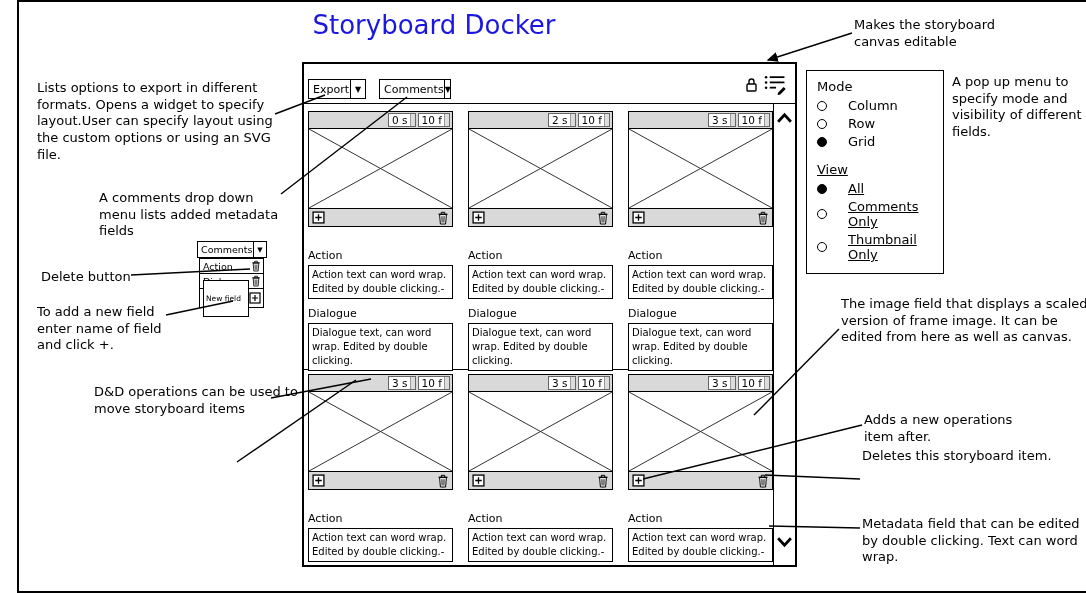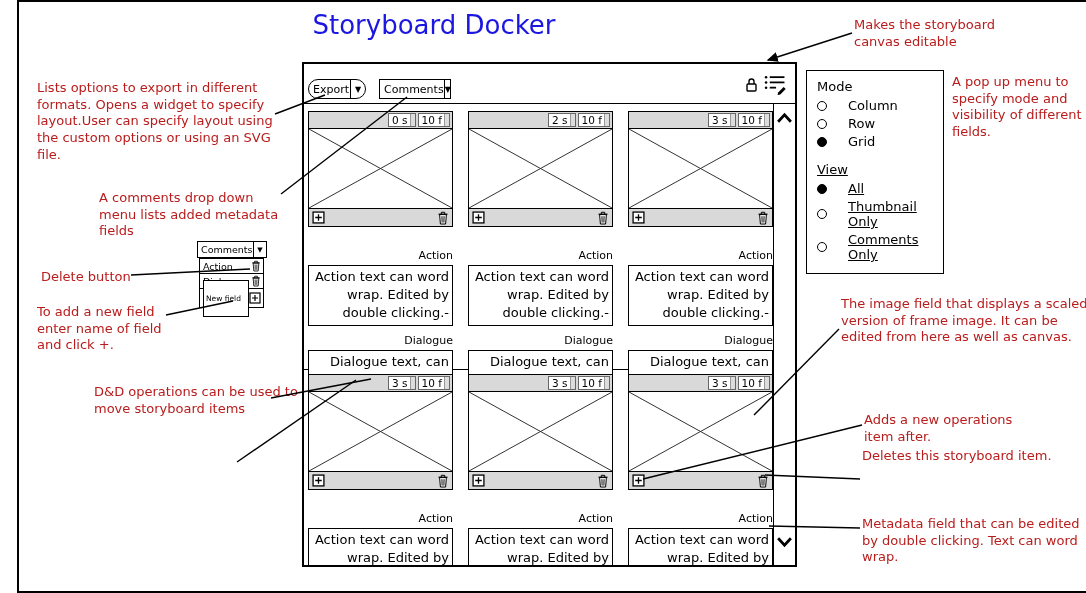--- a/index.html
+++ b/index.html
@@ -15,42 +15,42 @@
             border: 2px solid #000; background: #fff; }
   .mp-toolbar { position: absolute; top: 0; left: 0; right: 0; height: 40px;
                 border-bottom: 1px solid #000; }
   .dd { position: absolute; top: 15px; height: 20px; border: 1px solid #000; background: #fff;
         display: flex; align-items: center; justify-content: space-between;
         font-size: 11px; padding-left: 4px; }
   .dd-btn { width: 15px; align-self: stretch; border-left: 1px solid #000; display: flex;
             align-items: center; justify-content: center; font-size: 8px; }
   .tool-icon { position: absolute; top: 11px; cursor: pointer; }
 
-  .mp-content { position: absolute; top: 40px; left: 0; right: 22px; bottom: 0; overflow: hidden; text-align: right; }
+  .mp-content { position: absolute; top: 40px; left: 0; right: 22px; bottom: 0; overflow: hidden; }
   .row-sep { position: absolute; left: 0; width: 469px; top: 265px; border-top: 1px solid #000; }
   .mp-scroll { position: absolute; top: 40px; right: 0; width: 22px; bottom: 0;
                border-left: 1px solid #000; }
   .chev { position: absolute; left: 2px; width: 17px; }
 
   
   .card { position: absolute; width: 145px; }
   .dur { height: 18px; background: #d9d9d9; border: 1px solid #000; display: flex;
          justify-content: flex-end; align-items: center; gap: 2px; padding-right: 2px; }
   .durf { background: #fff; border: 1px solid #666; height: 14px; font-size: 10.5px;
           display: flex; align-items: center; padding-left: 3px; }
   .spin { width: 5px; height: 12px; border-left: 1px solid #999; background: #ddd; margin-left: 2px; }
   .thumb { height: 80px; border: 1px solid #000; border-top: none; position: relative; background: #fff; }
   .xsvg { position: absolute; inset: 0; width: 100%; height: 100%; }
   .xsvg line { stroke: #333; stroke-width: 1; vector-effect: non-scaling-stroke; }
   .cardbar { height: 18px; background: #d9d9d9; border: 1px solid #000; border-top: none;
              display: flex; justify-content: space-between; align-items: center; padding: 0 3px; }
   .icon-btn { display: inline-flex; align-items: center; cursor: pointer; }
   .meta { margin-top: 22px; }
   .flabel { font-size: 11px; margin-bottom: 3px; }
-  .fbox { border: 1px solid #000; background: #fff; font-size: 13px; line-height: 1.4;
+  .fbox { border: 1px solid #000; background: #fff; font-size: 10px; line-height: 1.4;
           padding: 2px 3px; min-height: 34px; margin-bottom: 8px; }
 
   
   .modepanel { position: absolute; left: 787px; top: 68px; width: 138px; border: 1px solid #000;
                background: #fff; padding: 8px 10px; font-size: 13px; }
   .ptitle { margin-bottom: 4px; }
   .radio-row { display: flex; align-items: center; gap: 21px; margin: 3px 0; cursor: pointer; }
   .radio { width: 10px; height: 10px; border: 1.4px solid #000; border-radius: 50%; flex: 0 0 auto; }
   .radio[data-checked="true"] { background: #000; }
   .viewsec { margin-top: 13px; text-decoration: underline; }
@@ -61,35 +61,35 @@
                justify-content: space-between; font-size: 9.5px; padding-left: 3px; }
   .cpop-head .dd-btn { width: 13px; font-size: 7px; }
   .cpop-list { position: absolute; left: 180px; top: 256px; width: 65px; border: 1px solid #000;
                background: #fff; }
   .cpop-row { height: 15px; display: flex; align-items: center; justify-content: space-between;
               font-size: 9.5px; padding: 0 2px 0 3px; border-bottom: 1px solid #000; }
   .cpop-row:last-child { border-bottom: none; height: 18px; }
   .nf-input { border: 1px solid #000; font-size: 7.5px; padding: 13px 2px; width: 64px; background: #fff; }
 
   
-  .ann { position: absolute; font-size: 13px; line-height: 1.28; color: #b91c1c; z-index: 5; }
+  .ann { position: absolute; font-size: 13px; line-height: 1.28; color: #000000; z-index: 5; }
 
   .overlay { position: absolute; inset: 0; pointer-events: none; z-index: 40; }
   .overlay line { stroke: #000; stroke-width: 1.4; }
 </style>
 </head>
 <body>
 
 <div class="canvas">
 
   <div class="page-title">Storyboard Docker</div>
 
   <div class="mpanel">
     <div class="mp-toolbar">
-      <div class="dd" style="left:4px;width:58px;border-radius:10px;">
+      <div class="dd" style="left:4px;width:58px;">
         <span>Export</span>
         <span class="dd-btn">▼</span>
       </div>
       <div class="dd" style="left:75px;width:72px;">
         <span>Comments</span>
         <span class="dd-btn">▼</span>
       </div>
       <span class="tool-icon" style="right:36px;top:13px;">
         <svg width="15" height="16" viewBox="0 0 14 16">
             <rect x="2.5" y="7" width="9" height="7" rx="1" fill="none" stroke="#000" stroke-width="1.4"></rect>
@@ -381,25 +381,25 @@
       <span>Grid</span>
     </div>
     <div class="viewsec">
       <div class="ptitle">View</div>
       <div class="radio-row">
         <span class="radio" data-checked="true"></span>
         <span>All</span>
       </div>
       <div class="radio-row">
         <span class="radio" data-checked="false"></span>
-        <span>Thumbnail Only</span>
+        <span>Comments Only</span>
       </div>
       <div class="radio-row">
         <span class="radio" data-checked="false"></span>
-        <span>Comments Only</span>
+        <span>Thumbnail Only</span>
       </div>
     </div>
   </div>
 
   <div class="cpop-head">
     <span>Comments</span>
     <span class="dd-btn">▼</span>
   </div>
   <div class="cpop-list">
     <div class="cpop-row">

